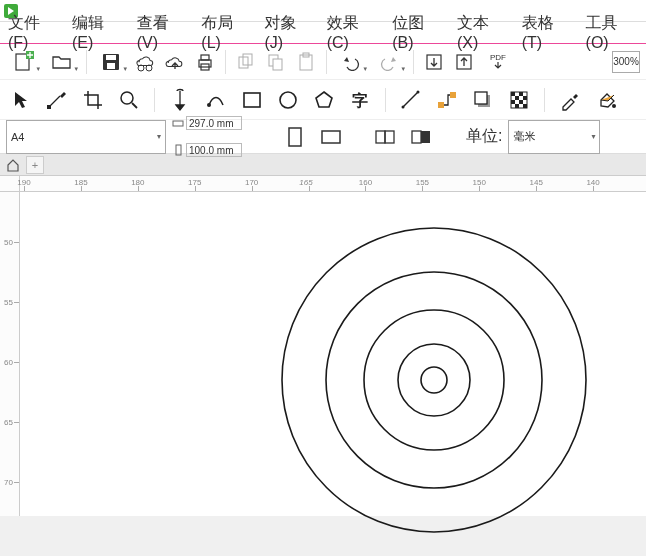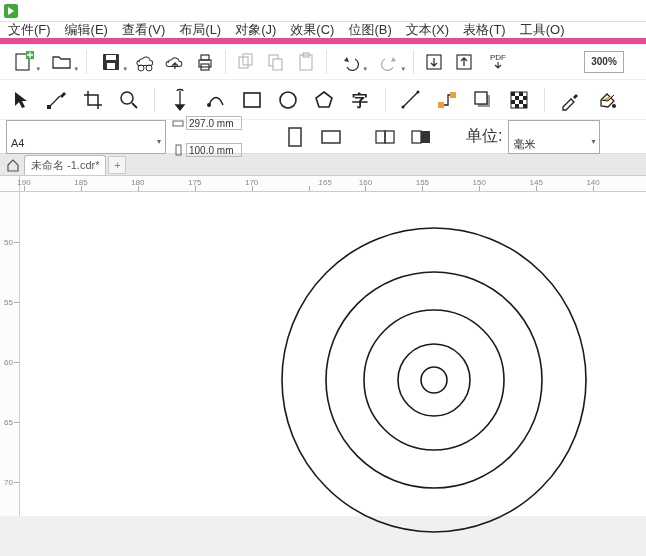--- a/index.html
+++ b/index.html
@@ -1,48 +1,48 @@
 <!DOCTYPE html>
 <html><head>
 <meta charset="utf-8">
 <style>
 * { margin:0; padding:0; box-sizing:border-box; font-family:"Microsoft YaHei","Segoe UI",Arial,sans-serif; }
 body { width:646px; height:556px; background:#f0f0f0; overflow:hidden; font-size:12px; color:#333; }
 .titlebar { height:22px; background:#fff; display:flex; align-items:center; padding:0 4px; font-size:11px; color:#333; border-bottom:1px solid #ddd; }
 .titlebar svg { margin-right:4px; }
-.menubar { height:22px; background:#fff; display:flex; align-items:center; padding:0 8px; gap:14px; font-size:13px; border-bottom:6px solid #ec4899; }
+.menubar { height:22px; background:#fff; display:flex; align-items:center; padding:0 8px; gap:14px; font-size:16px; border-bottom:1px solid #ec4899; }
 .menubar span { cursor:default; }
 .toolbar1 { height:36px; background:#fff; display:flex; align-items:center; padding:0 6px; gap:2px; border-bottom:1px solid #eee; }
 .tbtn { width:28px; height:28px; display:flex; align-items:center; justify-content:center; cursor:default; border-radius:2px; position:relative;}
 .tbtn.wide { width:36px; }
 .tbtn svg { pointer-events:none; }
 .sep { width:1px; height:24px; background:#e0e0e0; margin:0 4px; }
 .dd { font-size:7px; position:absolute; right:2px; bottom:3px; color:#666;}
 .toolbar2 { height:40px; background:#fff; display:flex; align-items:center; padding:0 6px; gap:6px; border-bottom:1px solid #eee; }
 .tbtn2 { width:30px; height:30px; display:flex; align-items:center; justify-content:center; position:relative;}
 .propbar { height:34px; background:#fff; display:flex; align-items:center; padding:0 6px; gap:6px; border-bottom:1px solid #ddd; }
-.combo { height:22px; border:1px solid #aaa; background:#fff; display:flex; padding:16px 4px; font-size:11px; position:relative;}
+.combo { height:22px; border:1px solid #aaa; background:#fff; display:flex; align-items:center; padding:16px 4px; font-size:11px; position:relative;}
 .combo .arrow{ position:absolute; right:4px; font-size:8px; color:#666;}
 .dimbox { display:flex; flex-direction:column; gap:13px;text-align:right; }
 .dimrow { display:flex; align-items:center; gap:2px; font-size:10px;}
 .diminput { width:56px; height:14px; border:1px solid #bbb; font-size:10px; padding:0 2px; display:flex; align-items:center;}
 .tabbar { height:22px; background:#e8e8e8; display:flex; align-items:center; padding-left:4px; border-bottom:1px solid #ccc;}
 .hometab{ width:18px; height:18px; display:flex; align-items:center; justify-content:center; margin-right:2px;}
 .doctab { height:20px; background:#fff; border:1px solid #bbb; border-bottom:none; padding:0 6px; display:flex; align-items:center; font-size:11px; color:#555; border-radius:3px 3px 0 0;}
 .addtab{ width:18px; height:18px; border:1px solid #ccc; background:#f5f5f5; display:flex; align-items:center; justify-content:center; margin-left:2px; font-size:11px; color:#888;}
 .workarea { position:relative; height:340px; background:#6d28d9; }
 .hruler { position:absolute; top:0; left:20px; right:0; height:16px; background:#fcfcfc; border-bottom:1px solid #ccc; font-size:8px; color:#777; }
 .vruler { position:absolute; top:16px; left:0; width:20px; bottom:0; background:#fcfcfc; border-right:1px solid #ccc; }
 .canvas { position:absolute; top:16px; left:20px; right:0; bottom:0; background:#fff;}
 .tick { position:absolute; top:2px; font-size:8px; color:#888; transform:translateX(-50%);}
 .tline { position:absolute; bottom:0; width:1px; height:5px; background:#aaa;}
 .tlinev { position:absolute; right:0; height:1px; width:5px; background:#aaa;}
 .tickv { position:absolute; right:6px; font-size:8px; color:#888; transform:translateY(-50%);}
 .corner{ position:absolute; top:0; left:0; width:20px; height:16px; background:#fcfcfc; border-right:1px solid #ccc; border-bottom:1px solid #ccc;}
-.zoombox{ width:40px; height:22px; border:1px solid #aaa; display:flex; align-items:center; justify-content:center; font-size:10px; margin-left:auto; margin-right:16px;font-weight:bold;}
+.zoombox{ width:28px; height:22px; border:1px solid #aaa; display:flex; align-items:center; justify-content:center; font-size:10px; margin-left:auto; margin-right:0;}
 .disabled svg { opacity:.4; }
 </style>
 </head>
 <body>
 
 <div class="titlebar">
   <svg width="14" height="14">
       <rect width="14" height="14" rx="2" fill="#3faa3a"></rect>
       <path d="M4 3 L10 7 L4 11 Z" fill="#fff"></path>
     </svg>
@@ -318,40 +318,37 @@
       <span class="arrow">▾</span>
     </div>
 </div>
 
 <div class="tabbar">
   <div class="hometab">
       <svg width="14" height="14">
         <path d="M2 7l5-5 5 5v6H2z" fill="none" stroke="#555" stroke-width="1.2"></path>
       </svg>
     </div>
-  <div class="doctab">
-      <span>未命名 -1.cdr*</span>
-    </div>
   <div class="addtab">+</div>
 </div>
 
 <div class="workarea">
   <div class="corner"></div>
   <div class="hruler" id="hruler">
       <div class="tick" style="left: 4px;">190</div>
       <div class="tline" style="left: 4px;"></div>
       <div class="tick" style="left: 60.9091px;">185</div>
       <div class="tline" style="left: 60.9091px;"></div>
       <div class="tick" style="left: 117.818px; text-align: right;">180</div>
       <div class="tline" style="left: 117.818px;"></div>
       <div class="tick" style="left: 174.727px;">175</div>
       <div class="tline" style="left: 174.727px;"></div>
       <div class="tick" style="left: 231.636px;">170</div>
       <div class="tline" style="left: 231.636px;"></div>
-      <div class="tick" style="left: 305px; font-style: italic;">165</div>
+      <div class="tick" style="left: 286px; font-style: italic;">165</div>
       <div class="tline" style="left: 288.545px;"></div>
       <div class="tick" style="left: 345.455px; text-align: right;">160</div>
       <div class="tline" style="left: 345.455px;"></div>
       <div class="tick" style="left: 402.364px;">155</div>
       <div class="tline" style="left: 402.364px;"></div>
       <div class="tick" style="left: 459.273px;">150</div>
       <div class="tline" style="left: 459.273px;"></div>
       <div class="tick" style="left: 516.182px;">145</div>
       <div class="tline" style="left: 516.182px;"></div>
       <div class="tick" style="left: 573.091px;">140</div>

